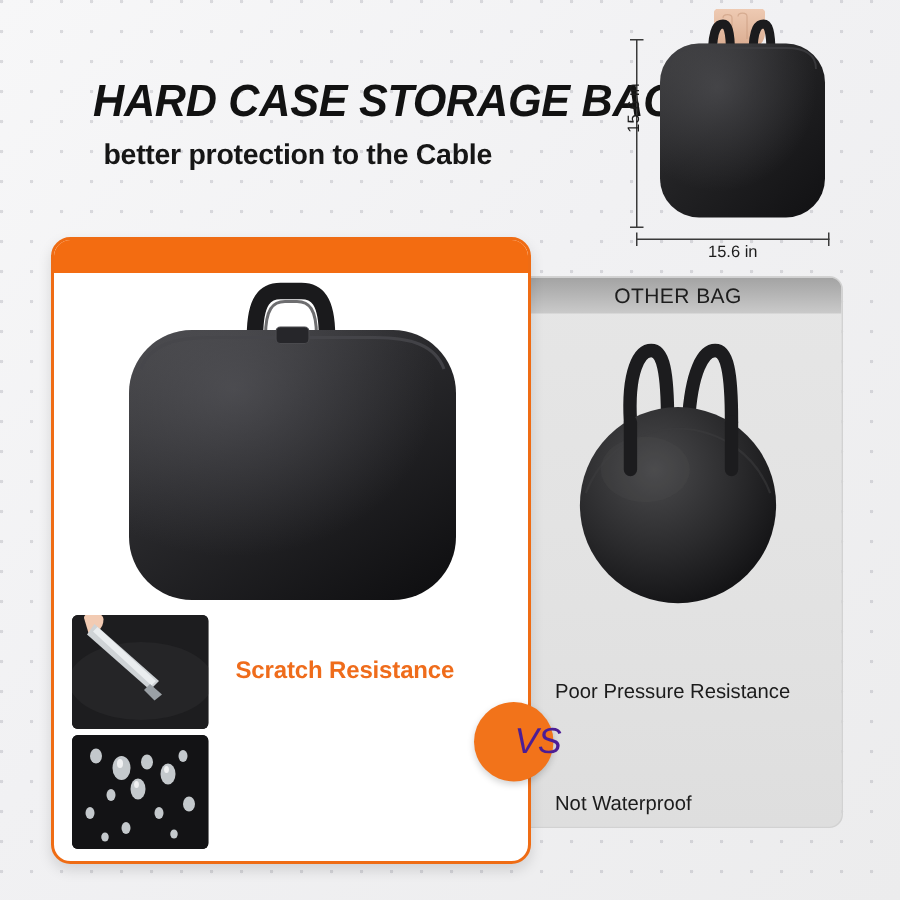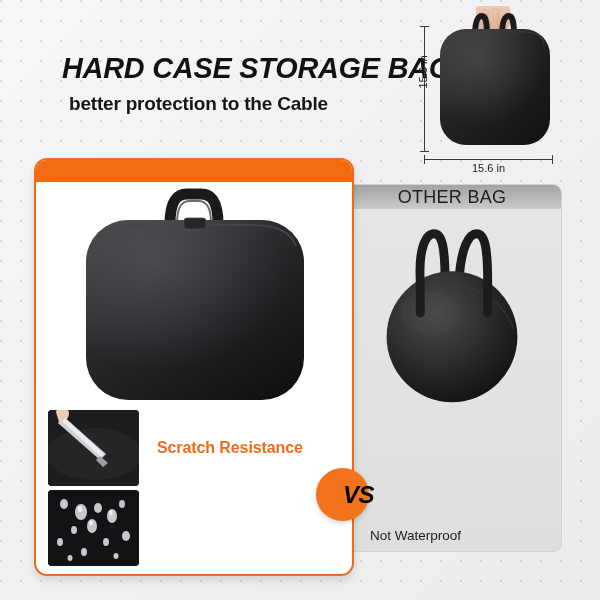--- a/index.html
+++ b/index.html
@@ -198,21 +198,21 @@
     overflow: hidden;
   }
   .panel-right-bar {
     height: 24px;
     background: linear-gradient(180deg, #a3a3a3 0%, #b4b4b4 45%, #cacaca 100%);
     display: flex;
     align-items: center;
     justify-content: center;
   }
   .panel-right-bar span {
-    font-size: 18px;
+    font-size: 14px;
     color: #1d1d1d;
     letter-spacing: 0.3px;
   }
   .other-photo-wrap {
     position: relative;
     height: 200px;
   }
   .con-label {
     position: absolute;
     left: 27px;
@@ -232,23 +232,23 @@
     height: 53px;
     border-radius: 50%;
     background: #f2731a;
     display: flex;
     align-items: center;
     justify-content: center;
     box-shadow: 0 2px 5px rgba(0,0,0,0.18);
     z-index: 6;
   }
   .vs-badge span {
-    color: #000000;
+    color: #4c1d95;
     font-size: 24px;
-    font-weight: 700;
+    font-weight: 400;
     font-style: italic;
     letter-spacing: -0.5px;
     margin-left: 32px;
   }
 </style>
 </head>
 <body>
 
 <div id="stage">
 
@@ -310,20 +310,21 @@
           </radialGradient>
         </defs>
         <path d="M78 72 C76 38 84 24 92 24 C100 24 103 38 103 72" stroke="#1c1c1e" stroke-width="9" fill="none" stroke-linecap="round"></path>
         <path d="M117 72 C119 38 127 24 135 24 C143 24 146 38 146 72" stroke="#1c1c1e" stroke-width="9" fill="none" stroke-linecap="round"></path>
         <circle cx="110" cy="128" r="66" fill="url(#roundG)"></circle>
         <path d="M48 120 A66 66 0 0 1 172 120" stroke="#3c3c3e" stroke-width="1.5" fill="none" opacity="0.55"></path>
         <ellipse cx="88" cy="104" rx="30" ry="22" fill="#55555a" opacity="0.16"></ellipse>
         <path d="M78 72 L78 104 M146 72 L146 104" stroke="#1c1c1e" stroke-width="9" stroke-linecap="round"></path>
       </svg>
     </div>
+    <div class="con-label con-1">Poor Pressure Resistance</div>
     <div class="con-label con-2">Not Waterproof</div>
   </div>
 
   <div class="panel-left">
     <div class="panel-left-bar"></div>
 
     <div class="main-photo-wrap">
       <svg viewBox="0 0 300 228" style="width:100%;height:100%">
         <defs>
           <linearGradient id="mainCaseG" x1="0.15" y1="0" x2="0.9" y2="1">

